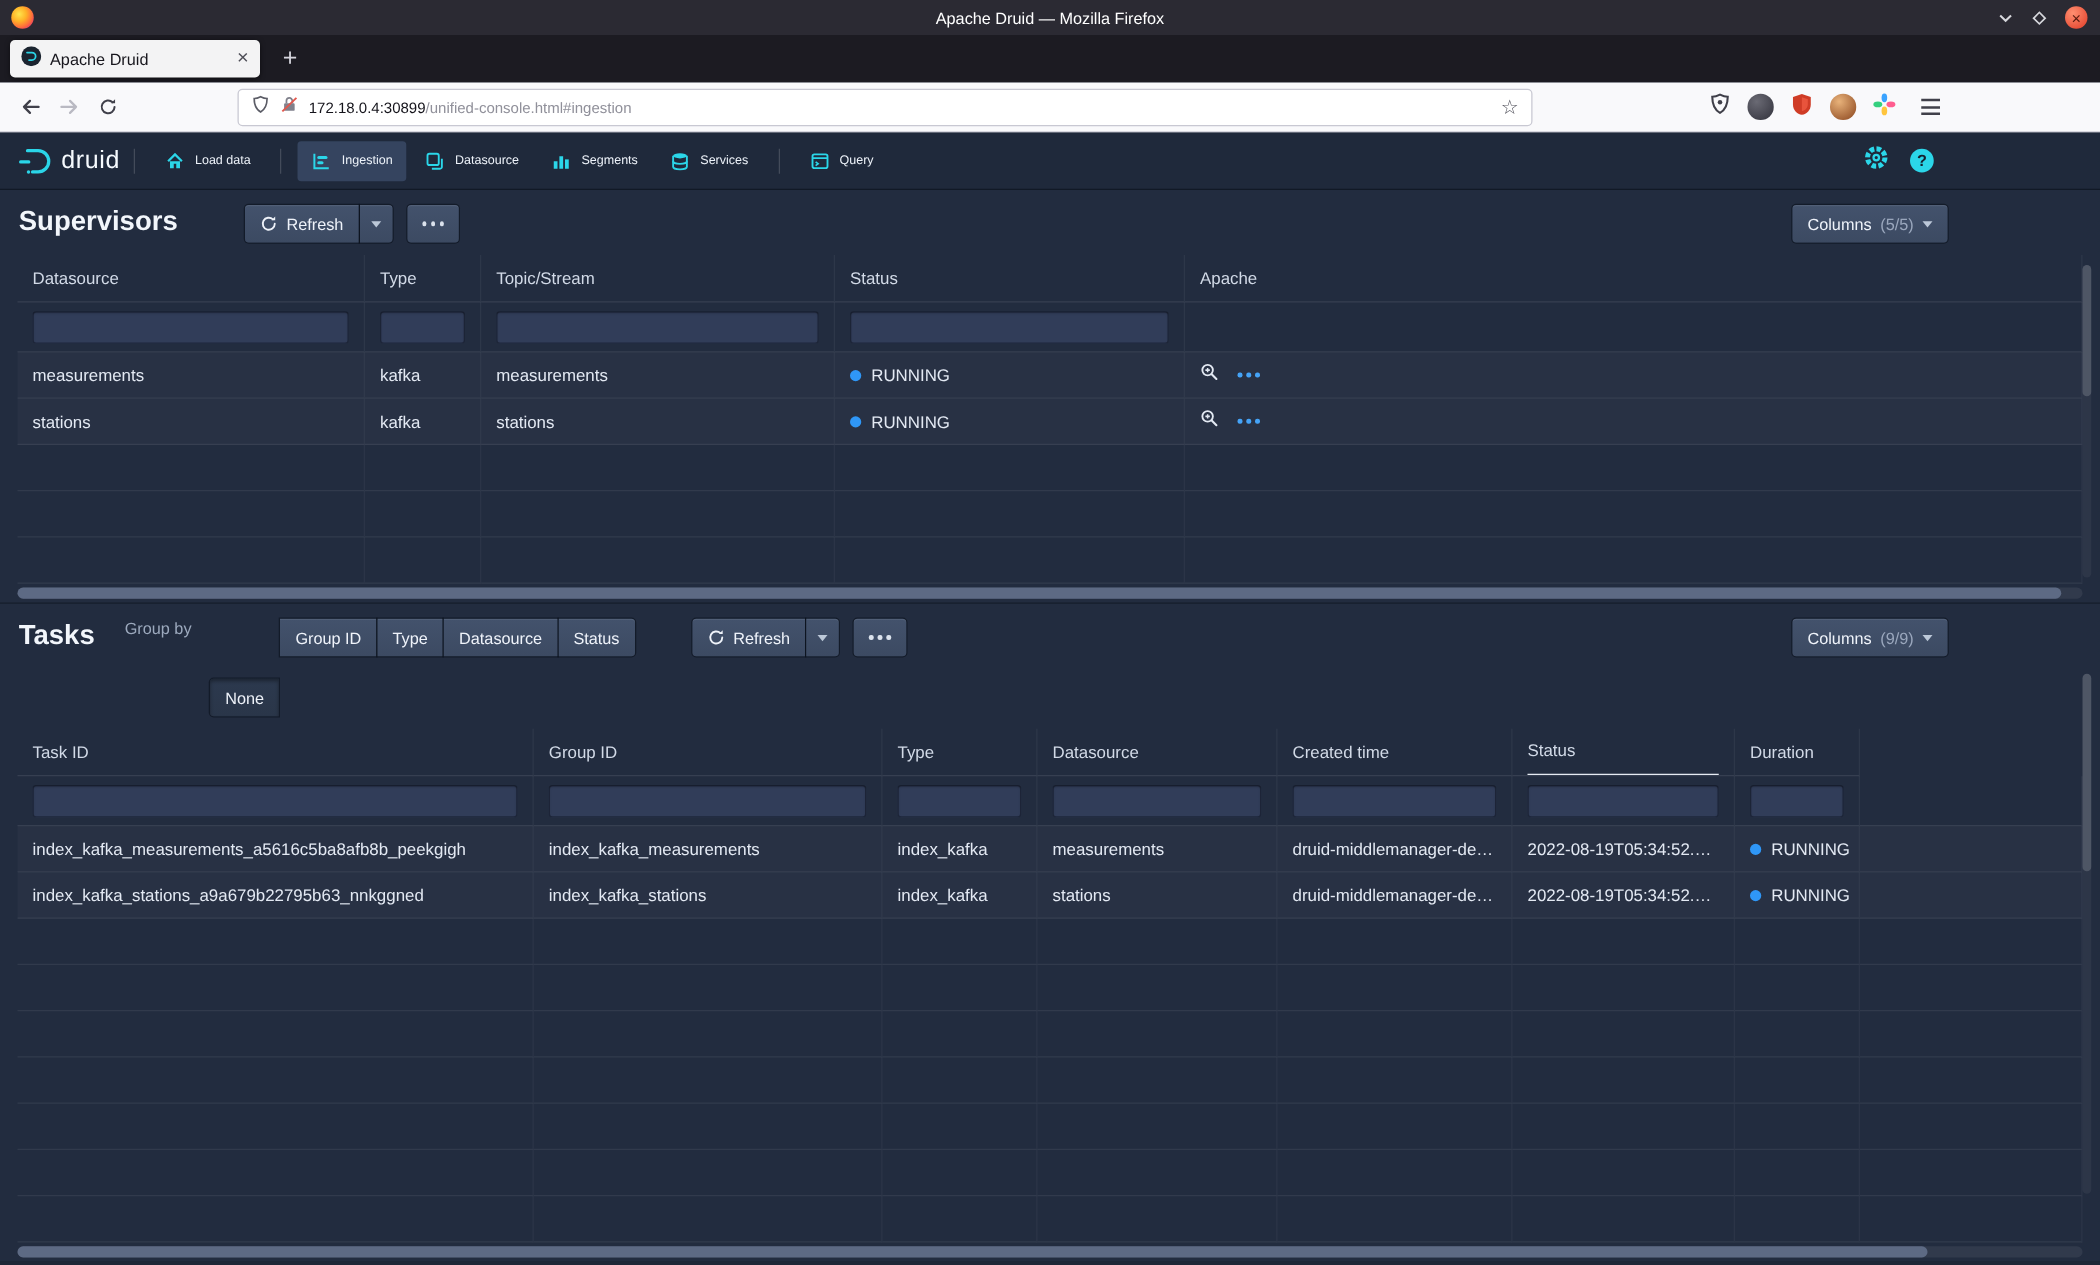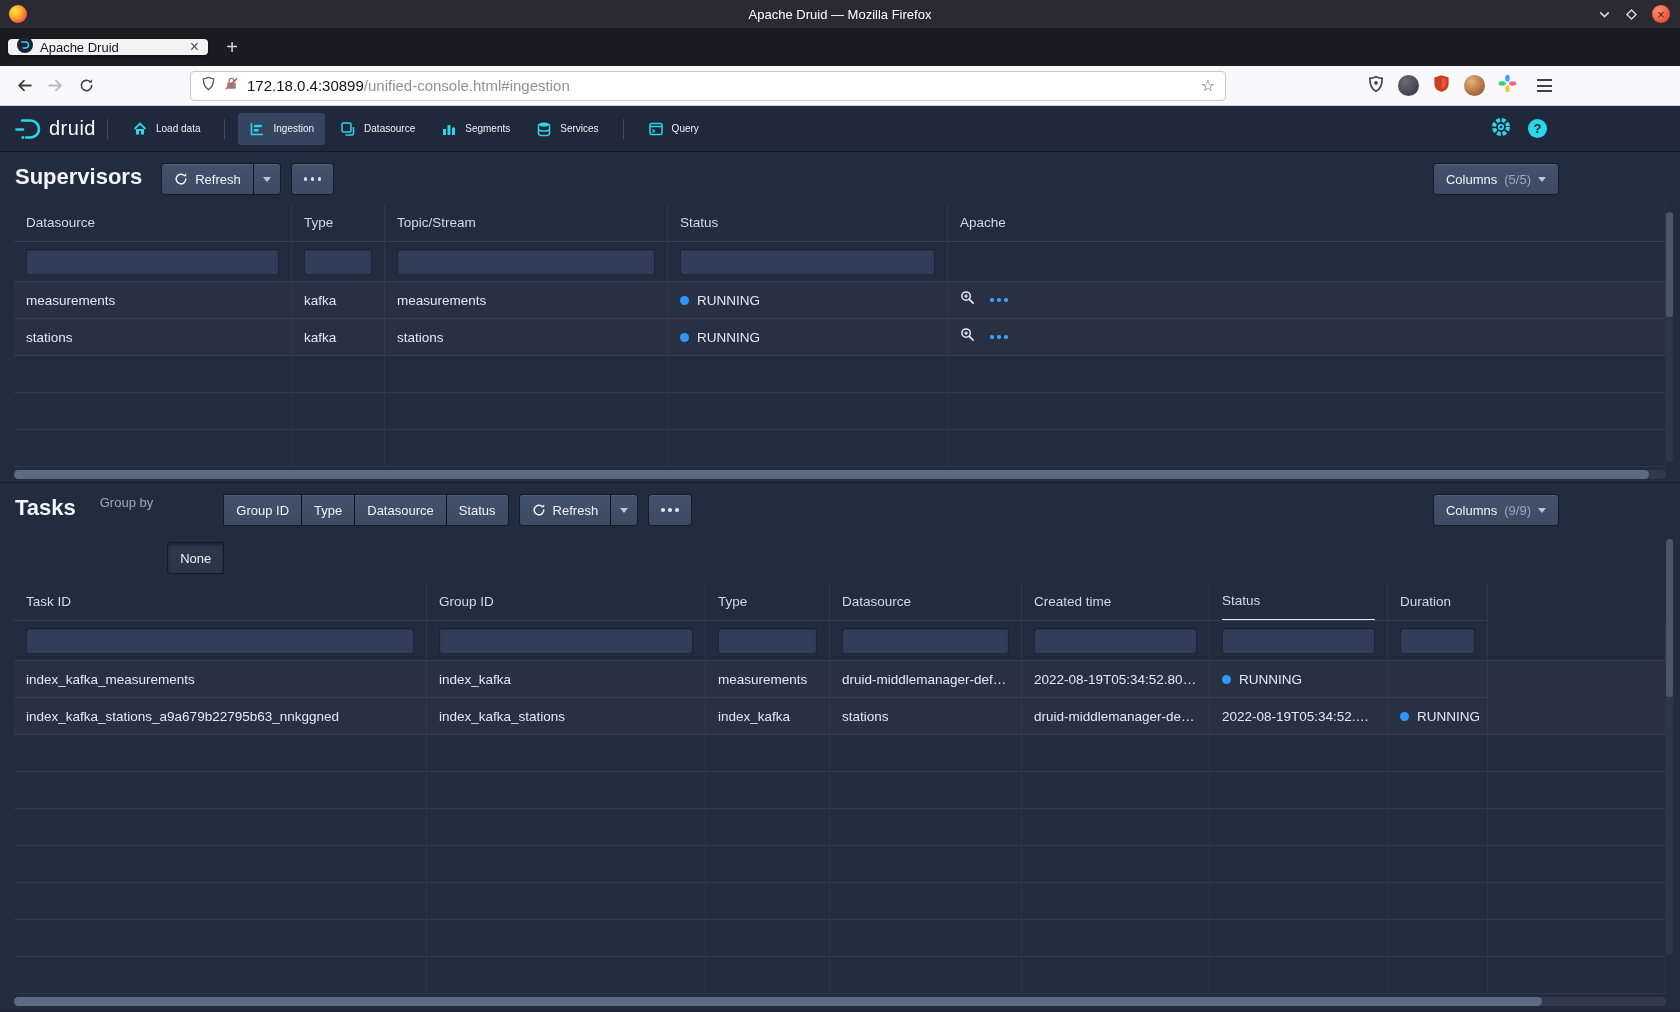--- a/index.html
+++ b/index.html
@@ -11,32 +11,32 @@
   .titlebar { height:28px; flex:0 0 28px; background:#2b2a33; position:relative; display:flex; align-items:center; justify-content:center; }
   .ff-logo { position:absolute; left:9px; top:5px; width:18px; height:18px; border-radius:50%;
     background:radial-gradient(circle at 35% 35%, #ffe44d 0%, #ffb227 35%, #ff7139 62%, #e3306e 86%, #922b8f 100%); }
   .window-title { color:#ffffff; font-size:13px; }
   .win-controls { position:absolute; right:10px; top:0; height:28px; display:flex; align-items:center; gap:14px; }
   .wc { display:flex; align-items:center; justify-content:center; }
   .wc-close { width:18px; height:18px; border-radius:50%; background:radial-gradient(circle at 35% 30%, #ff8f70, #e85039 75%); color:#571a0e; font-size:13px; line-height:1; }
 
   
   .tabbar { height:38px; flex:0 0 38px; background:#1c1b22; display:flex; align-items:center; padding-left:8px; }
-  .tab { width:200px; height:16px; background:#f3f3f4; border-radius:4px; display:flex; align-items:center; gap:7px; padding:0 9px; box-shadow:0 1px 4px rgba(0,0,0,.55); }
+  .tab { width:200px; height:30px; background:#f3f3f4; border-radius:4px; display:flex; align-items:center; gap:7px; padding:0 9px; box-shadow:0 1px 4px rgba(0,0,0,.55); }
   .tab-title { flex:1; font-size:13px; color:#17161d; white-space:nowrap; overflow:hidden; }
   .tab-close { color:#4e4e57; font-size:16px; line-height:1; }
   .newtab-btn { margin-left:9px; width:30px; height:30px; border-radius:4px; color:#d4d4dc; font-size:20px; font-weight:300; display:flex; align-items:center; justify-content:center; }
 
   
   .navbar { height:40px; flex:0 0 40px; background:#f9f9fb; border-bottom:1px solid #ccccd6; display:flex; align-items:center; padding:0 9px; }
   .tool-btn { width:31px; height:31px; display:flex; align-items:center; justify-content:center; color:#40404a; border-radius:4px; flex:0 0 31px; }
   .tool-btn.disabled { color:#b9b9c2; }
   .nav-spacer { width:88px; flex:0 0 88px; }
   .urlbar { width:1036px; height:30px; background:#ffffff; border:1px solid #c8c8d2; border-radius:4px; display:flex; align-items:center; gap:8px; padding:0 10px; }
-  .url-text { flex:1; font-size:15px; color:#90909a; white-space:nowrap; overflow:hidden; }
+  .url-text { flex:1; font-size:12px; color:#90909a; white-space:nowrap; overflow:hidden; }
   .url-host { color:#14131a; }
   .star { color:#55555f; font-size:16px; }
   .ext-zone { margin-left:auto; margin-right:112px; display:flex; align-items:center; gap:13px; }
   .avatar { width:21px; height:21px; border-radius:50%; }
   .avatar.dark { background:radial-gradient(circle at 35% 30%, #6a6a74, #3f3f49 75%); }
   .avatar.tan { background:radial-gradient(circle at 35% 30%, #e8b27a, #9c5a2f 80%); }
   .menu-btn { display:flex; flex-direction:column; gap:3.5px; padding:9px 7px; }
   .menu-btn i { display:block; width:15px; height:2px; background:#40404a; }
 
   
@@ -52,21 +52,21 @@
 
   
   .content { flex:1; display:flex; flex-direction:column; background:#1e2737; overflow:hidden; }
   .panel { position:relative; background:#222c3f; }
   .panel.tasks { border-top:1px solid #161e2c; }
   .panel-head { display:flex; gap:12px; padding:12px 122px 10px 15px; }
   .panel-title { margin:0 8px 0 0; font-size:22px; font-weight:700; color:#f2f6fb; }
   .bp-btn { height:30px; background:linear-gradient(#43526c,#3c4a62); box-shadow:0 0 0 1px rgba(10,16,26,.6), inset 0 1px 0 rgba(255,255,255,.08); border:none; border-radius:3px; color:#eff3fa; font-size:13px; display:inline-flex; align-items:center; gap:7px; padding:0 12px; white-space:nowrap; font-family:inherit; }
   .bp-btn.active { background:linear-gradient(#2c394e,#2a3649); box-shadow:0 0 0 1px rgba(10,16,26,.6), inset 0 2px 3px rgba(0,0,0,.35); }
   .split { display:inline-flex; }
-  .split .bp-btn:first-child { border-radius:3px 0 0 3px; }
+  .split .bp-btn:first-child { border-radius:3px 0 0 3px;margin-left:34px; }
   .split .caret-btn { border-radius:0 3px 3px 0; margin-left:1px; padding:0 9px; }
   .caret { width:0; height:0; border-left:4px solid transparent; border-right:4px solid transparent; border-top:5px solid #bcc8d8; }
   .dots { display:inline-flex; gap:3.5px; align-items:center; }
   .dots i { width:3.5px; height:3.5px; border-radius:50%; background:#dbe2ec; display:block; }
   .group-label { color:#9ca9bd; font-size:13px; margin:0 3px 0 4px; }
   .btn-group { display:inline-flex; }
   .btn-group .bp-btn { border-radius:0; margin-right:1px; }
   .btn-group .bp-btn:first-child { border-radius:3px 0 0 3px;margin-top:48px; }
   .btn-group .bp-btn:last-child { border-radius:0 3px 3px 0; margin-right:0; }
   .columns-btn { margin-left:auto; }
@@ -461,20 +461,21 @@
           <div class="filter-cell">
               <input class="filter-input" style="">
             </div>
           <div class="filter-cell">
               <input class="filter-input" style="">
             </div>
           <div class="filter-cell"></div>
         </div>
 
         <div class="grid-task row data">
+          <div class="cell">index_kafka_measurements_a5616c5ba8afb8b_peekgigh</div>
           <div class="cell">index_kafka_measurements</div>
           <div class="cell">index_kafka</div>
           <div class="cell">measurements</div>
           <div class="cell">druid-middlemanager-defaul...</div>
           <div class="cell">2022-08-19T05:34:52.805Z</div>
           <div class="cell status-cell">
               <span class="run-dot"></span>
               <span>RUNNING</span>
             </div>
           <div class="cell"></div>

